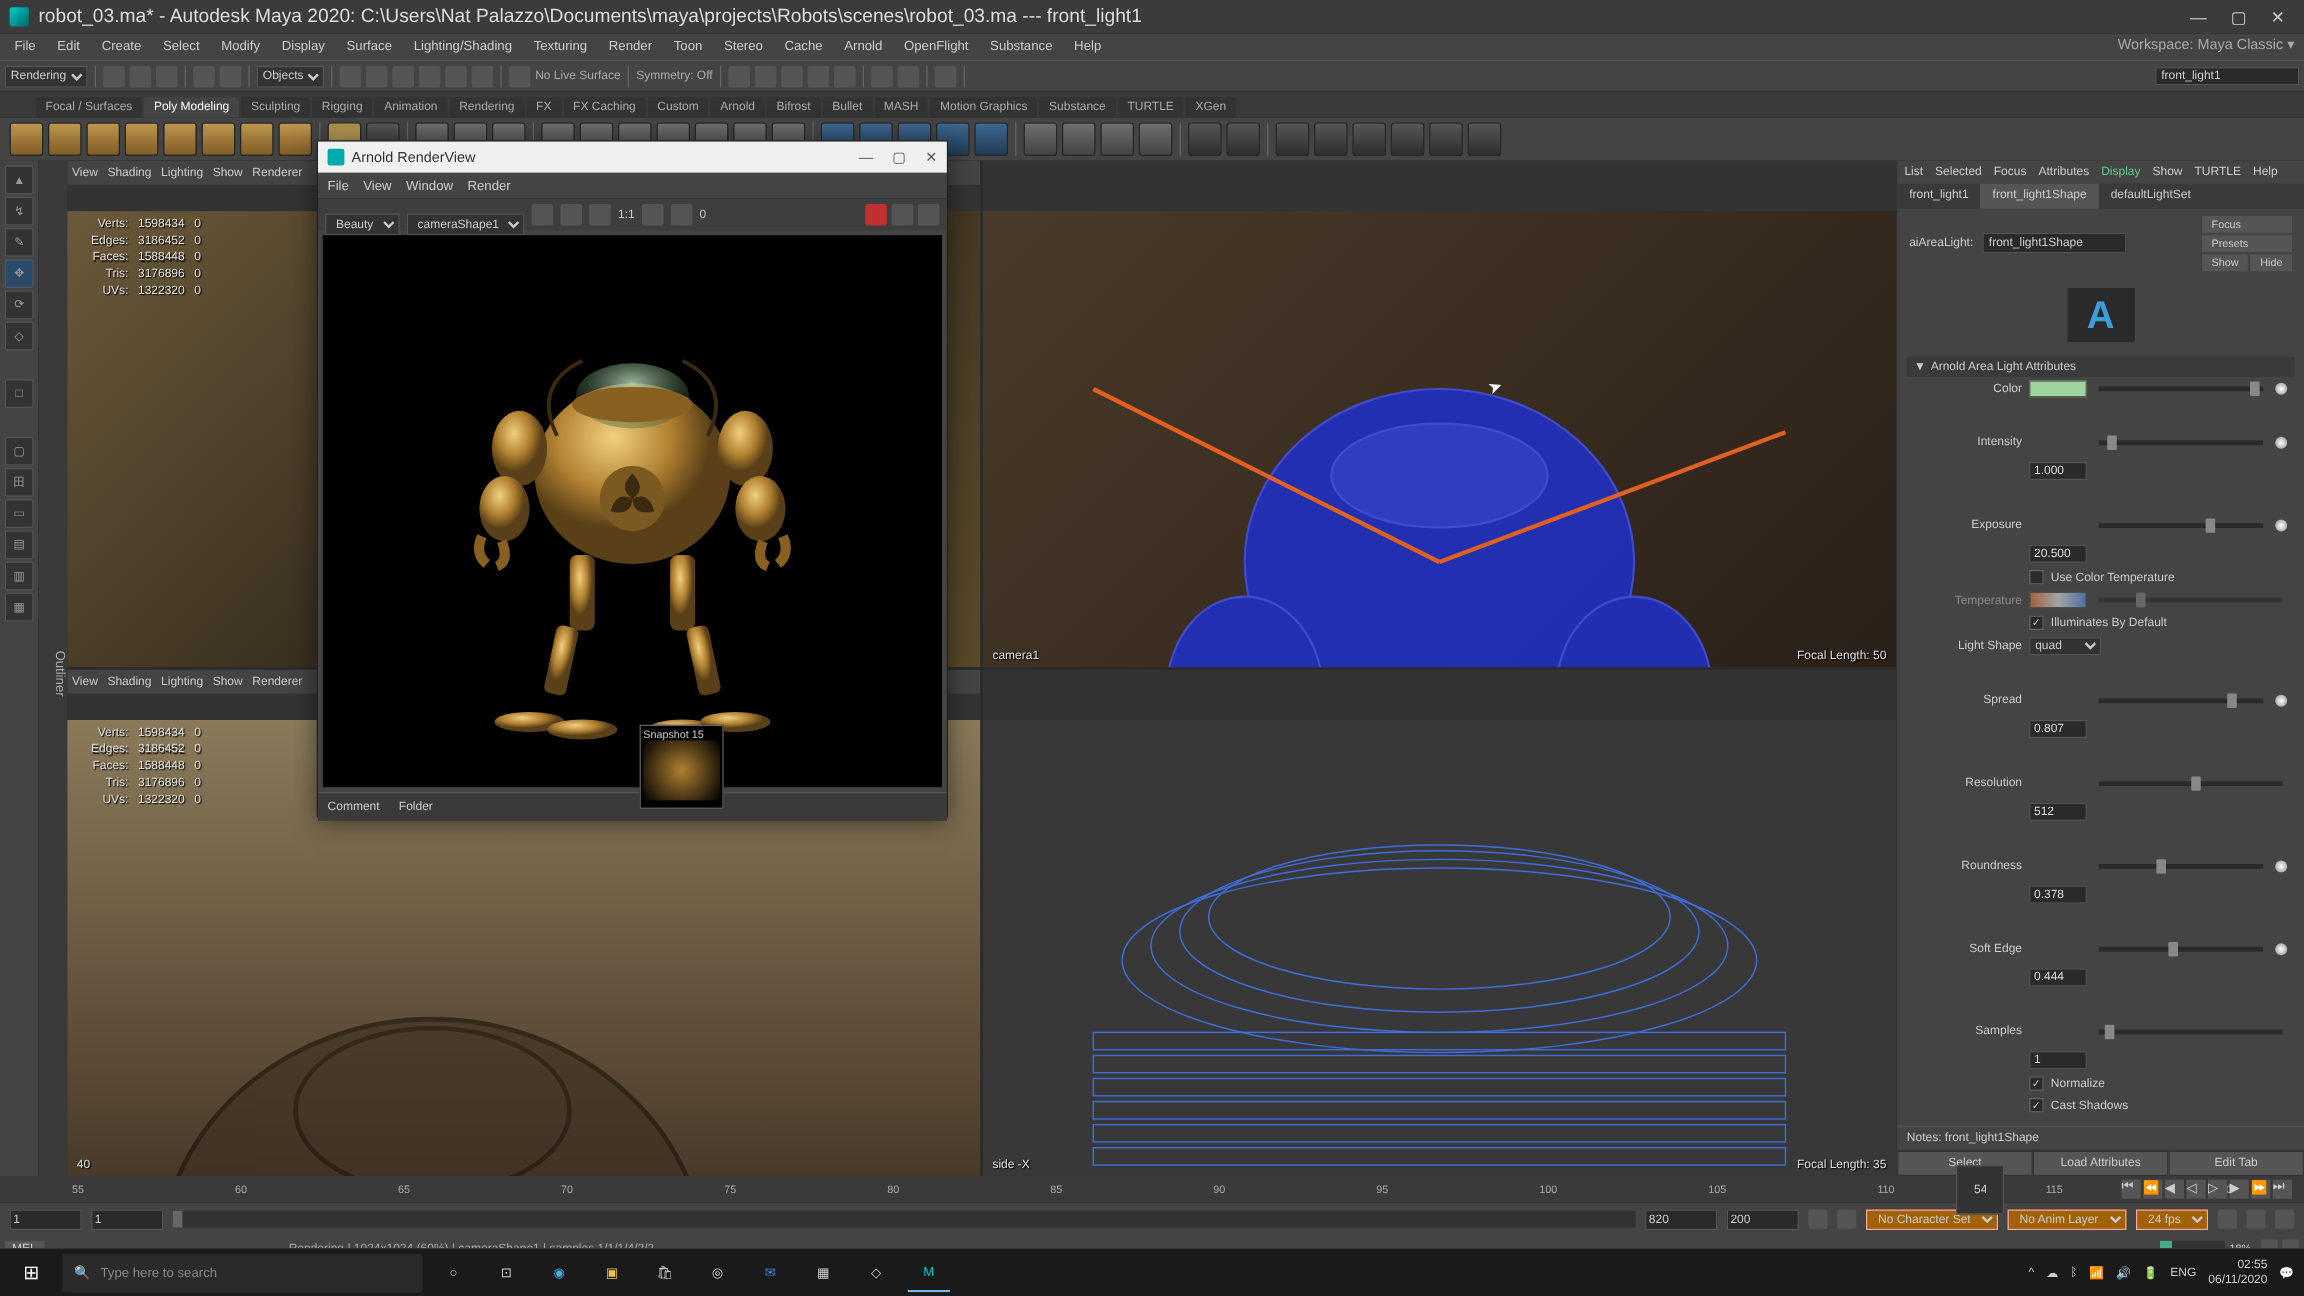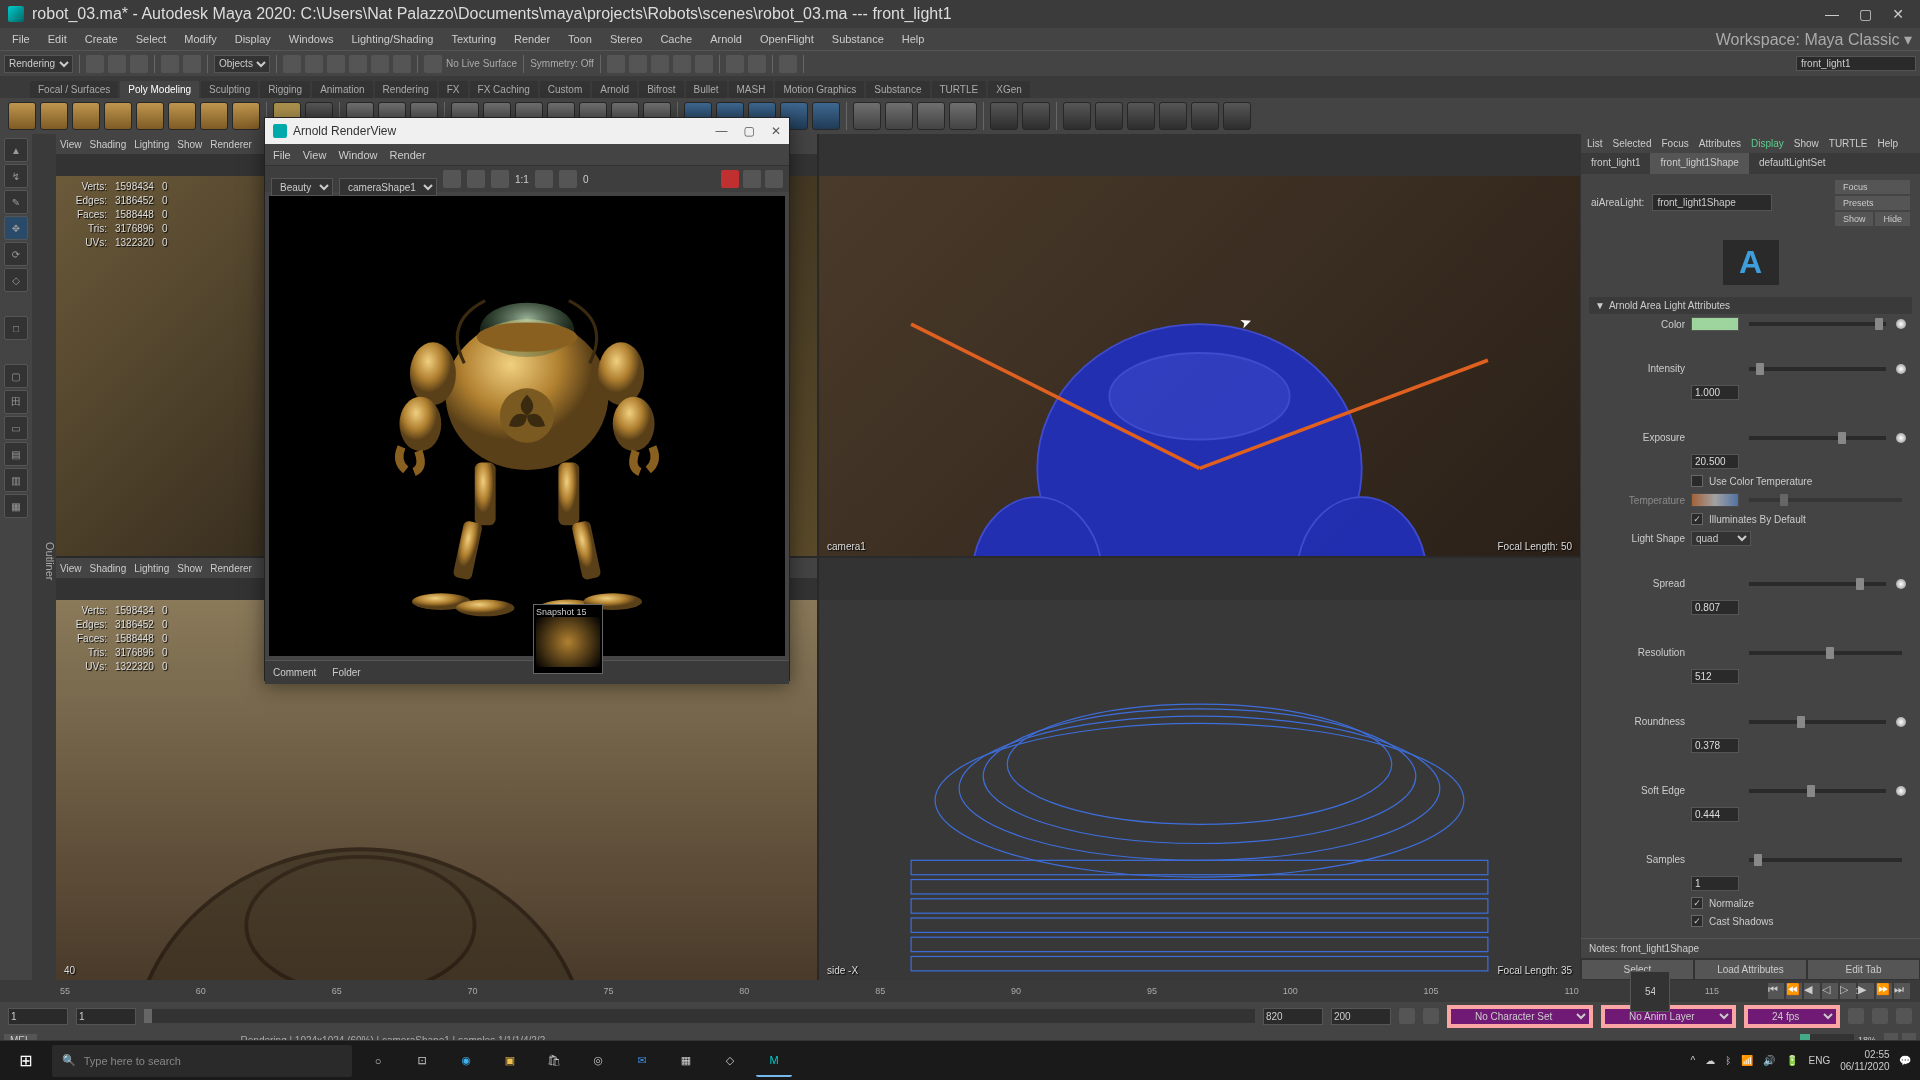--- a/index.html
+++ b/index.html
@@ -4,21 +4,21 @@
 <style>
 * { margin:0; padding:0; box-sizing:border-box; font-family:"Segoe UI",Tahoma,sans-serif; user-select:none; }
 body { background:#1a1a1a; color:#ccc; font-size:11px; width:1920px; height:1080px; overflow:hidden; position:relative; }
 .titlebar { height:28px; background:#3b3b3b; display:flex; align-items:center; padding:0 8px; }
 .titlebar .logo { width:16px; height:16px; background:linear-gradient(135deg,#0cc 0%,#066 100%); margin-right:8px; border-radius:2px; }
 .titlebar .title { flex:1; font-size:16px; color:#ddd; }
 .winbtns { display:flex; gap:20px; margin-right:8px; color:#ccc; font-size:14px; }
 .winbtns span { cursor:pointer; }
 .menubar { height:22px; background:#444; display:flex; align-items:center; padding:0 4px; gap:2px; font-size:11px; }
 .menubar .m { padding:2px 8px; color:#ccc; cursor:pointer; }
-.workspace { position:absolute; right:8px; top:30px; font-size:16px; color:#aaa; }
+.workspace { position:absolute; right:8px; top:30px; font-size:12px; color:#aaa; }
 .shelfbar { height:26px; background:#444; border-top:1px solid #555; display:flex; align-items:center; padding:0 4px; gap:4px; }
 .shelfbar select { background:#333; color:#ccc; border:1px solid #555; font-size:10px; height:18px; }
 .shelfbar .ico { width:18px; height:18px; background:#555; border-radius:2px; cursor:pointer; }
 .shelfbar .sep { width:1px; height:18px; background:#666; margin:0 2px; }
 .shelf-tabs { height:22px; background:#3a3a3a; display:flex; align-items:flex-end; padding:0 8px 0 30px; gap:2px; font-size:10px; }
 .shelf-tabs .t { padding:3px 8px; color:#aaa; background:#333; cursor:pointer; border-radius:2px 2px 0 0; }
 .shelf-tabs .t.active { background:#444; color:#fff; }
 .shelf { height:36px; background:#444; display:flex; align-items:center; padding:0 8px; gap:4px; }
 .shelf .si { width:28px; height:28px; background:linear-gradient(180deg,#d4a550 0%,#8a6020 100%); border-radius:3px; cursor:pointer; border:1px solid #222; opacity:0.85; }
 .shelf .si.dark { background:linear-gradient(180deg,#5a5a5a,#2a2a2a); }
@@ -80,21 +80,21 @@
 .ae-row select { background:#333; border:1px solid #555; color:#ccc; font-size:10px; width:60px; }
 .ae-row .picker { width:10px; height:10px; background:radial-gradient(#fff,#888); border-radius:50%; cursor:pointer; }
 .ae-notes { padding:4px 8px; font-size:10px; border-top:1px solid #555; margin-top:4px; }
 .ae-foot { display:flex; height:22px; border-top:1px solid #333; }
 .ae-foot .fb { flex:1; text-align:center; padding:4px; font-size:10px; background:#555; border:1px solid #333; cursor:pointer; }
 .timeslider { height:22px; background:#3a3a3a; display:flex; align-items:center; position:relative; }
 .ts-nums { flex:1; display:flex; justify-content:space-between; padding:0 60px 0 60px; font-size:9px; color:#aaa; }
 .rangeslider { height:28px; background:#444; display:flex; align-items:center; padding:0 8px; gap:8px; }
 .rangeslider input { width:60px; background:#2a2a2a; border:1px solid #555; color:#ccc; font-size:10px; padding:2px; }
 .rangeslider .track { flex:1; height:14px; background:#333; position:relative; }
-.rangeslider select { background:#701a75; border:4px solid #fca5a5; color:#ccc; font-size:10px; padding:1px 20px; }
+.rangeslider select { background:#a16207; border:1px solid #fca5a5; color:#ccc; font-size:10px; padding:1px 5px; }
 .rangeslider .pi { width:16px; height:16px; background:#555; border-radius:2px; cursor:pointer; }
 .cmdline { height:20px; background:#444; display:flex; align-items:center; padding:0 4px; gap:4px; }
 .cmdline .mel { background:#555; padding:1px 6px; font-size:10px; }
 .cmdline .render { color:#aaa; font-size:10px; margin-left:200px; }
 .cmdline .prog { width:54px; height:12px; background:#333; margin-left:auto; position:relative; }
 .cmdline .prog .fill { width:18%; height:100%; background:#4a8; }
 .cmdline .pct { font-size:9px; color:#ccc; }
 .helpline { height:18px; background:#444; padding:0 8px; display:flex; align-items:center; }
 .helpline .warn { background:#c9b070; color:#333; font-size:10px; padding:1px 6px; flex:1; margin-left:550px; }
 .taskbar { position:absolute; bottom:0; left:0; right:0; height:40px; background:#1a1a1a; display:flex; align-items:center; padding:0 8px; gap:8px; border-top:1px solid #333; }
@@ -126,21 +126,21 @@
   <span>Maya Classic</span> ▾
 </div>
 
 <div class="menubar">
   <div class="m">File</div>
   <div class="m">Edit</div>
   <div class="m">Create</div>
   <div class="m">Select</div>
   <div class="m">Modify</div>
   <div class="m">Display</div>
-  <div class="m">Windows</div>
+  <div class="m">Surface</div>
   <div class="m">Lighting/Shading</div>
   <div class="m">Texturing</div>
   <div class="m">Render</div>
   <div class="m">Toon</div>
   <div class="m">Stereo</div>
   <div class="m">Cache</div>
   <div class="m">Arnold</div>
   <div class="m">OpenFlight</div>
   <div class="m">Substance</div>
   <div class="m">Help</div>

